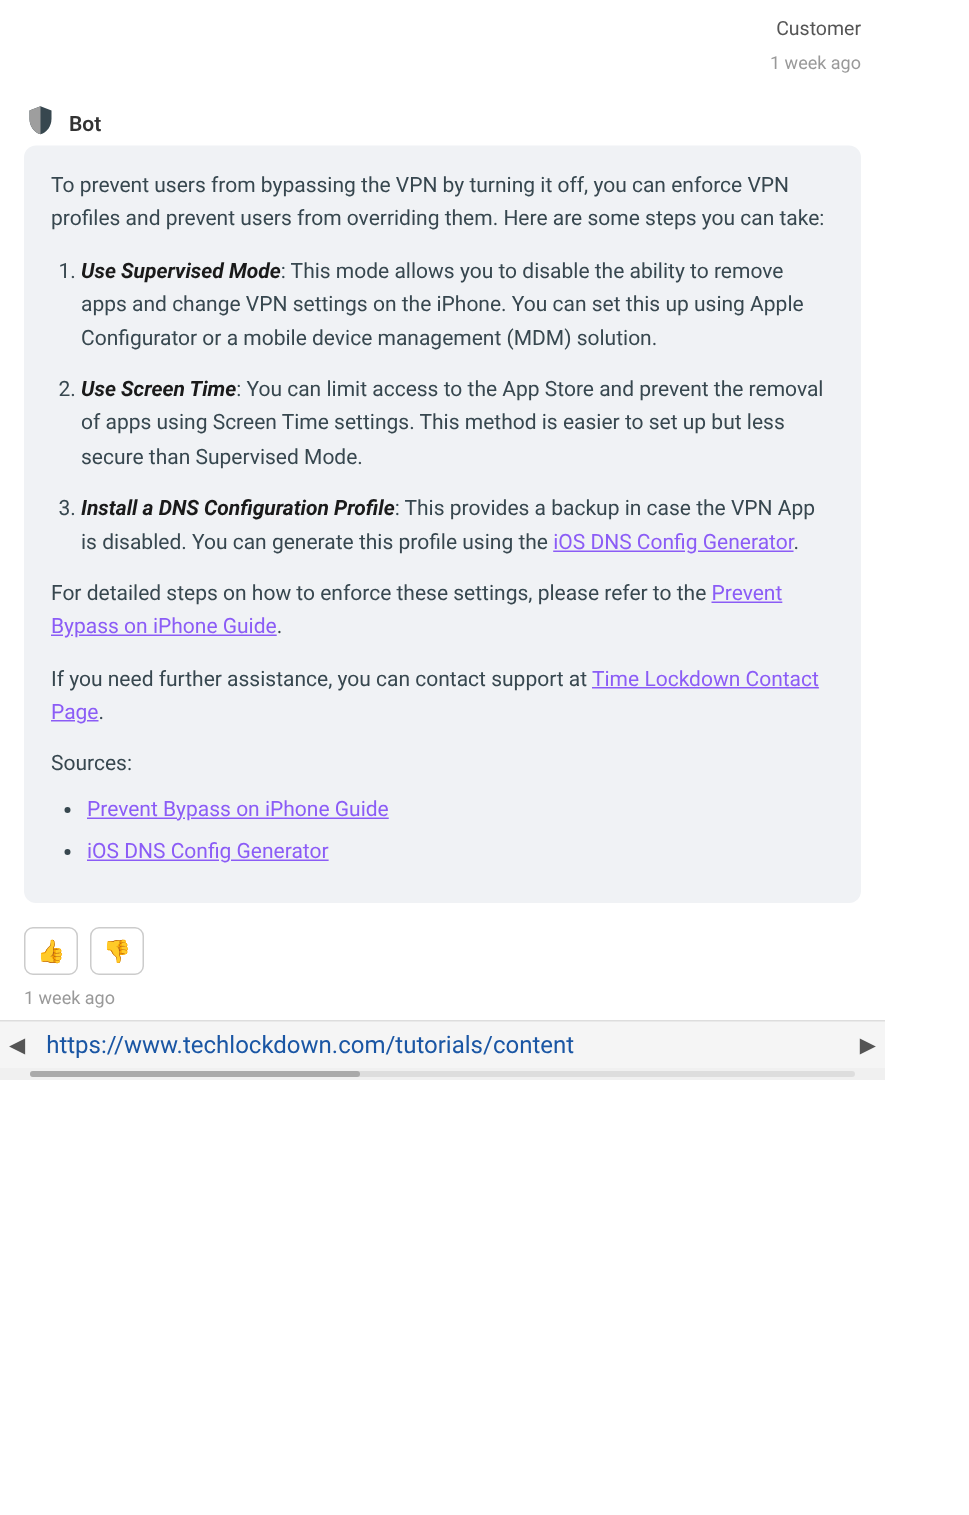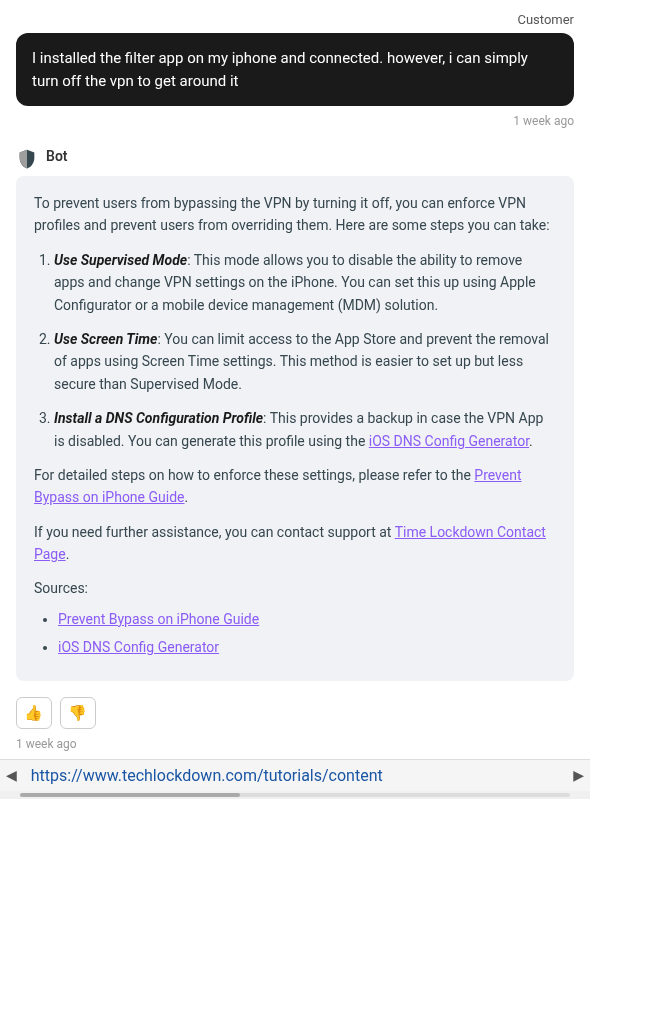--- a/index.html
+++ b/index.html
@@ -43,21 +43,21 @@
     .timestamp {
       text-align: right;
       padding: 2px 16px 12px 16px;
       color: #999;
       font-size: 12px;
     }
 
     
     .bot-row {
       display: flex;
-      align-items: flex-start;
+      align-items: flex-end;
       padding: 8px 16px 6px 16px;
       gap: 8px;
     }
 
     .bot-icon {
       width: 22px;
       height: 22px;
       flex-shrink: 0;
     }
 
@@ -229,23 +229,20 @@
       border-radius: 2px;
     }
   </style>
 </head>
 <body>
 
 <div class="page-container">
 
   <div class="customer-label">Customer</div>
 
-  <div class="customer-bubble">
-    <span>I installed the filter app on my iphone and connected. however, i can simply turn off the vpn to get around it</span>
-  </div>
 
   <div class="timestamp">1 week ago</div>
 
   <div class="bot-row">
     <svg class="bot-icon" viewBox="0 0 24 24" fill="none">
       <path d="M12 2L4 5v6c0 5.25 3.4 10.15 8 11.35C16.6 21.15 20 16.25 20 11V5L12 2z" fill="#37474f" stroke="none"></path>
       <path d="M12 2L4 5v6c0 5.25 3.4 10.15 8 11.35" fill="#9e9e9e"></path>
     </svg>
     <span class="bot-label">Bot</span>
   </div>

